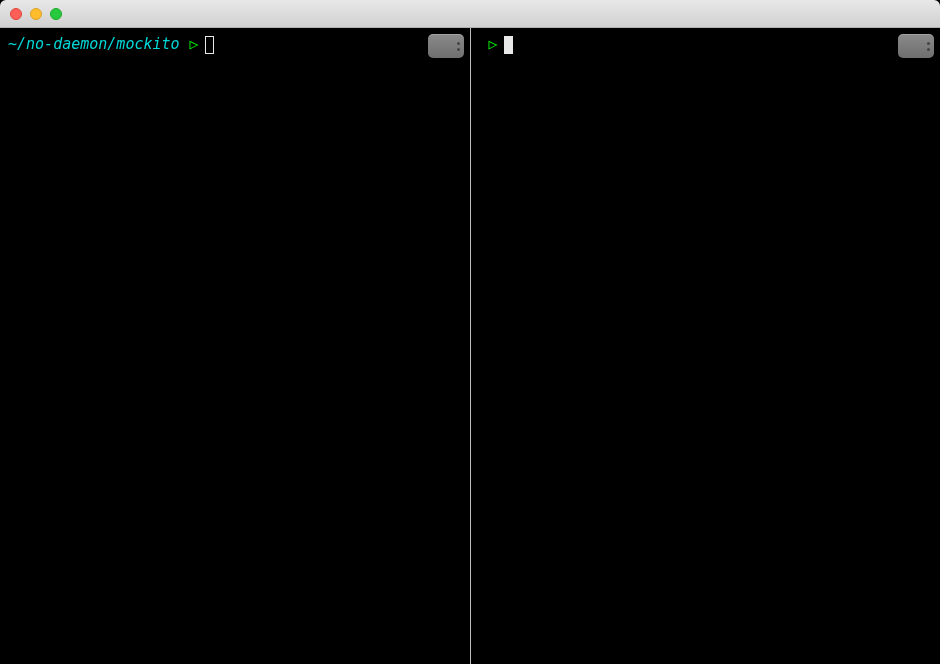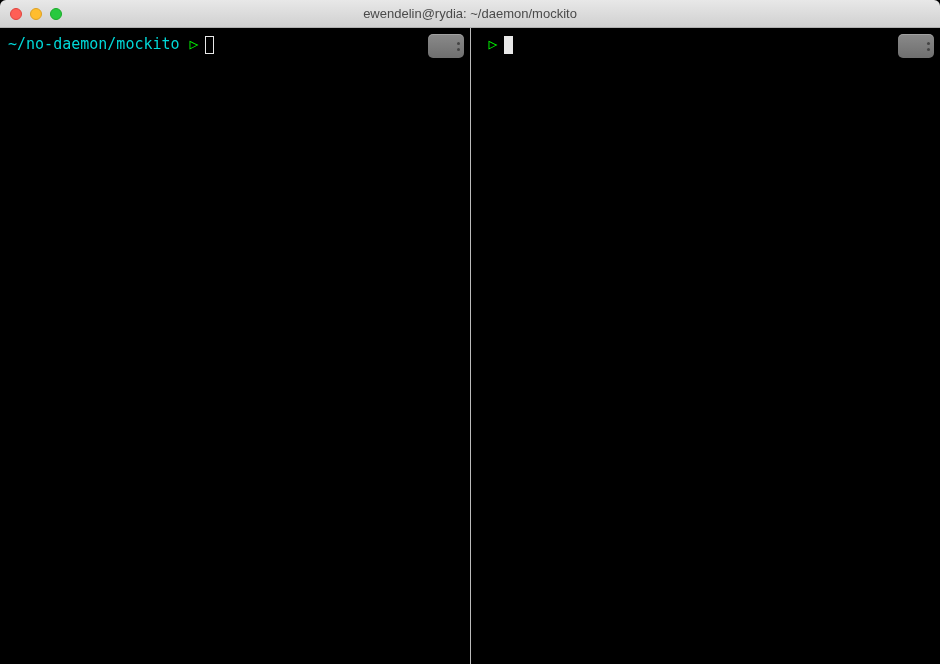--- a/index.html
+++ b/index.html
@@ -93,20 +93,21 @@
     .prompt-line {
       display: flex;
       align-items: center;
       font-size: 15px;
       line-height: 1.4;
       white-space: nowrap;
     }
     
     .prompt-path {
       color: #00d7d7;
+      font-style: italic;
     }
     
     .prompt-sep {
       color: #c0c0c0;
       margin-left: 2px;
     }
     
     .prompt-symbol {
       color: #00ff00;
       margin: 0 6px 0 8px;
@@ -158,21 +159,20 @@
 </head>
 <body>
 
 <div class="window">
   <div class="title-bar">
     <div class="traffic-lights">
       <div class="traffic-light close"></div>
       <div class="traffic-light minimize"></div>
       <div class="traffic-light maximize"></div>
     </div>
-    <div class="window-title">ewendelin@rydia: ~/daemon/mockito</div>
   </div>
 
   <div class="terminal-container">
     <div class="pane">
       <div class="prompt-line">
         <span class="prompt-path">~/no-daemon/mockito</span>
         <span class="prompt-sep"></span>
         <span class="prompt-symbol">▷</span>
         <span class="cursor"></span>
       </div>

